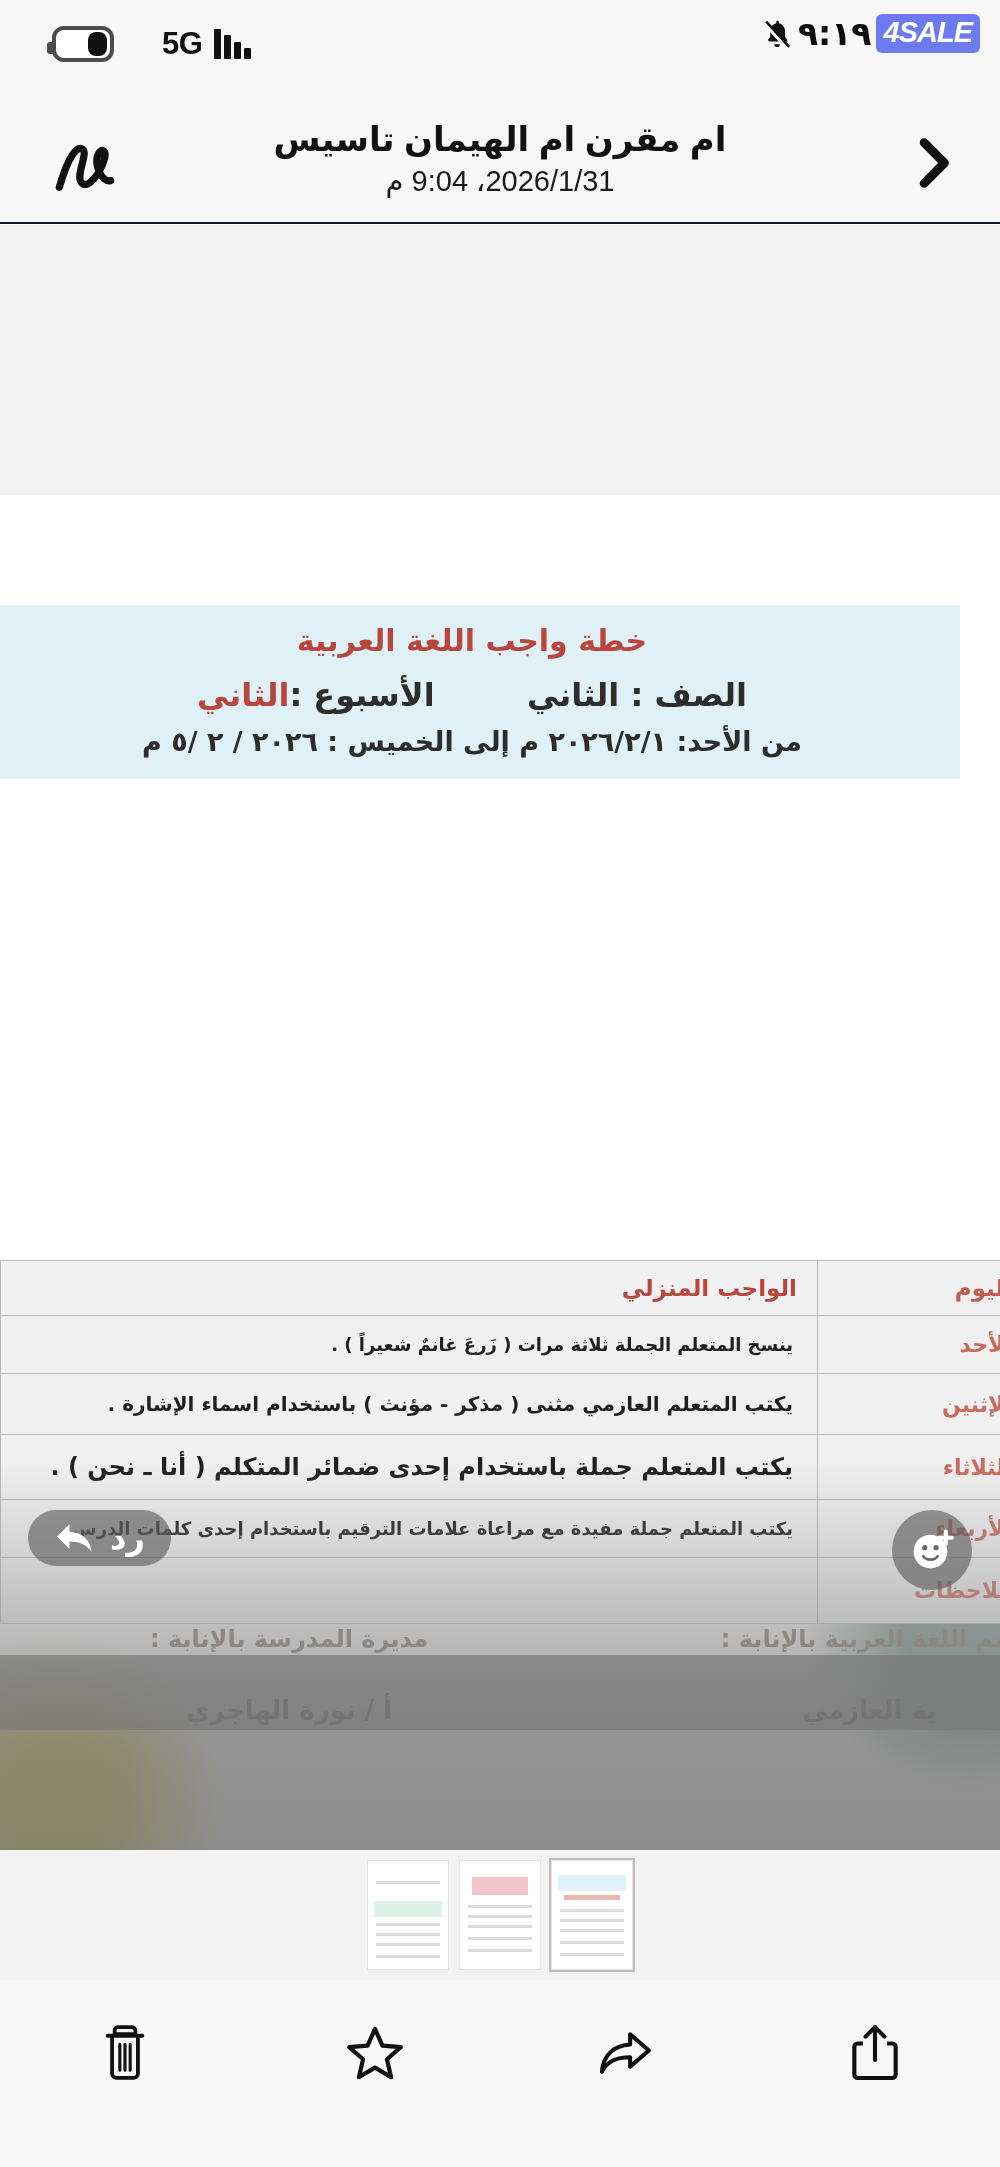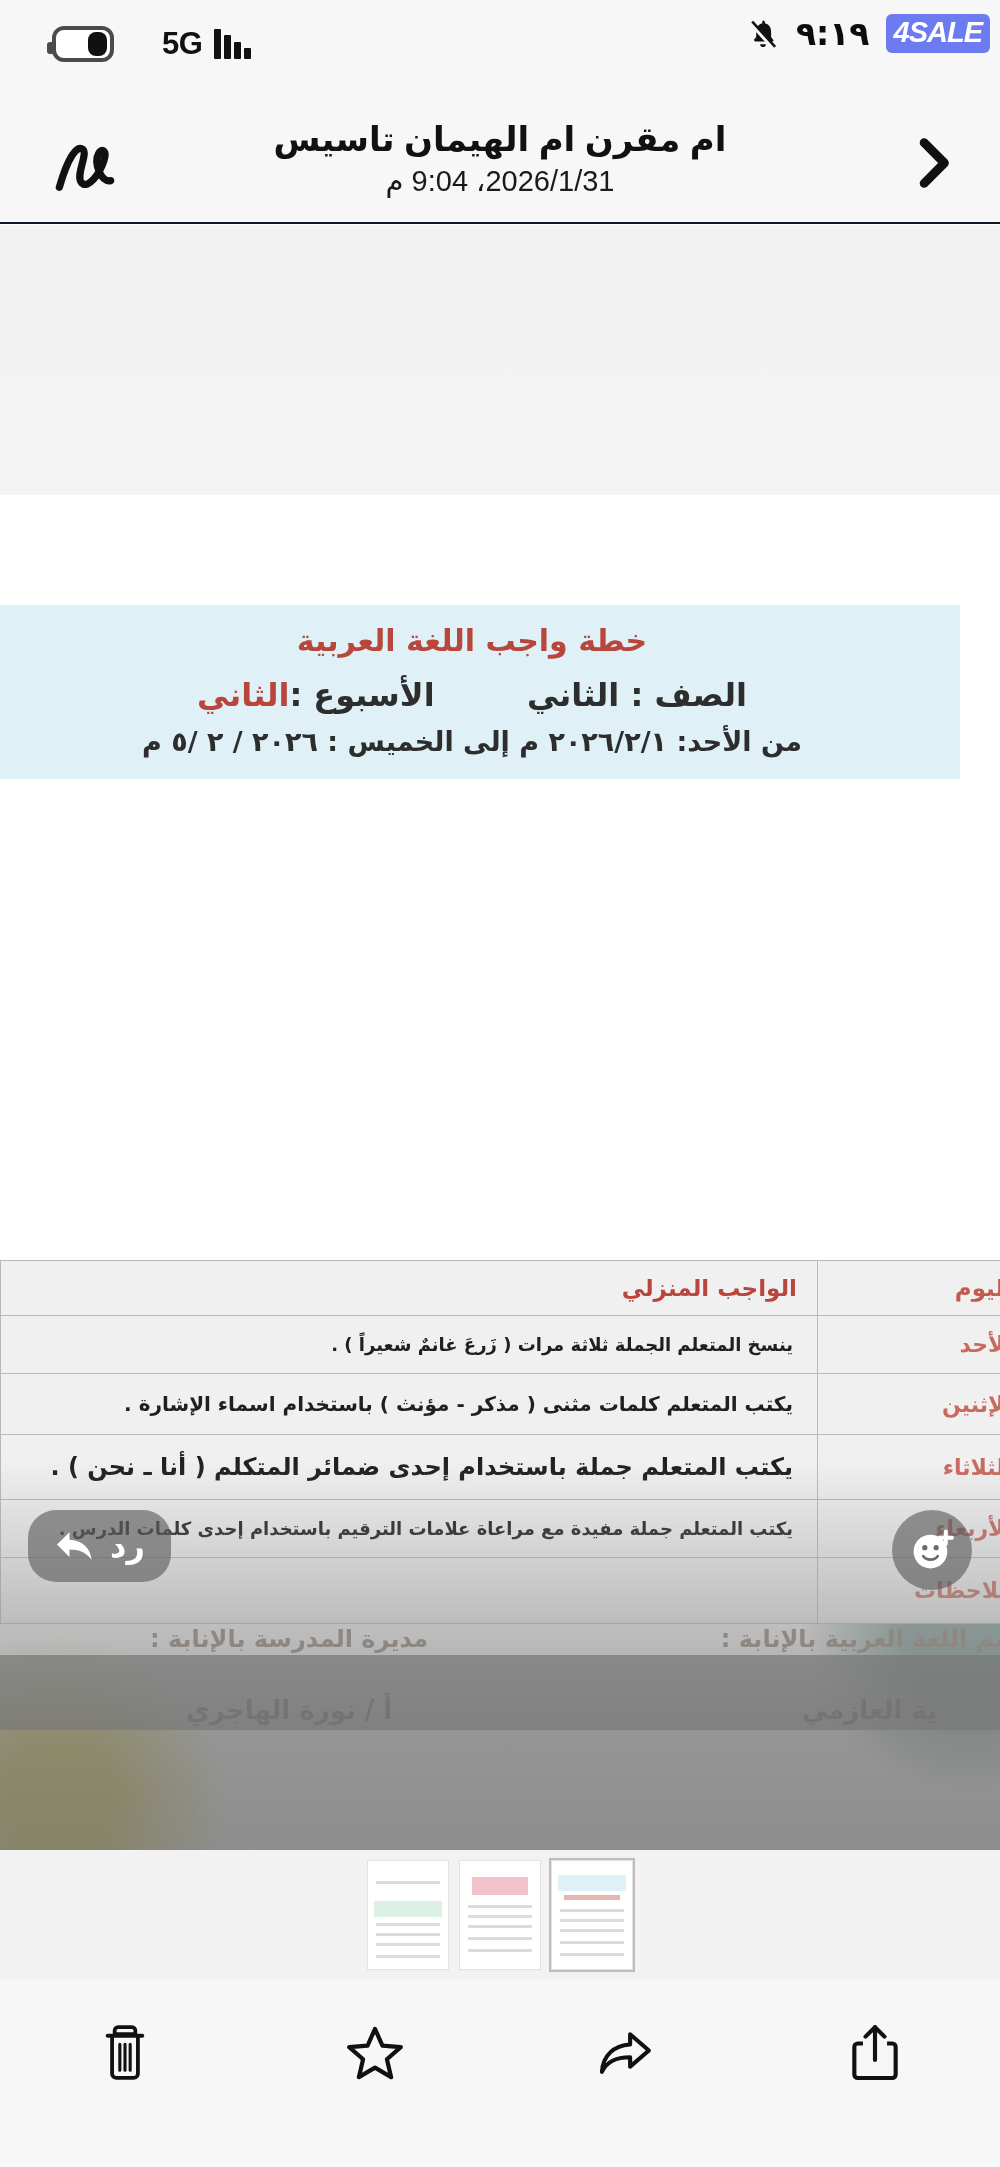--- a/index.html
+++ b/index.html
@@ -47,22 +47,22 @@
     letter-spacing: -0.5px; font-family: "Liberation Sans", sans-serif; margin-left: 36px;
   }
   .bars { display: flex; align-items: flex-end; gap: 3px; height: 30px; }
   .bars i { display: block; width: 7px; background: #111; border-radius: 1px; }
   .bars i:nth-child(1) { height: 30px; }
   .bars i:nth-child(2) { height: 24px; }
   .bars i:nth-child(3) { height: 17px; }
   .bars i:nth-child(4) { height: 11px; }
 
   .sb-right {
-    position: absolute; right: 10px; top: 14px;
-    display: flex; align-items: center; gap: 16px;
+    position: absolute; right: 20px; top: 14px;
+    display: flex; align-items: center; gap: 4px;
   }
   .mute-icon { width: 34px; height: 38px; }
   .clock {
     font-size: 33px; font-weight: 600; color: #0c0c0c;
     font-family: "DejaVu Sans", sans-serif;
     direction: ltr; letter-spacing: 0px;
   }
   .logo-badge {
     background: #6d7bf0;
     color: #ffffff;
@@ -222,21 +222,21 @@
     color: #7a6a5e;
   }
   .sign-right { position: absolute; right: -18px; top: 0; text-align: center; }
   .sign-left  { position: absolute; left: 150px;  top: 0; text-align: center; }
   .sign-role { font-size: 24px; font-weight: 700; color: #8a7a6c; }
   .sign-name { font-size: 26px; font-weight: 700; color: #4b4038; margin-top: 42px; }
 
   
   .chip-reply {
     position: absolute; left: 28px; top: 1285px;
-    height: 72px; min-width: 130px;
+    height: 56px; min-width: 130px;
     background: rgba(90,90,90,0.62);
     border-radius: 28px;
     display: flex; align-items: center; justify-content: center;
     gap: 14px; padding: 0 26px;
     direction: rtl;
   }
   .chip-reply .lbl { color: #fff; font-size: 32px; font-weight: 600; }
   .chip-emoji {
     position: absolute; right: 28px; top: 1285px;
     width: 80px; height: 80px;
@@ -361,21 +361,21 @@
           </td>
           <td class="col-hw">
             <div class="cell-hw body small">ينسخ المتعلم الجملة ثلاثة مرات ( زَرعَ غانمٌ شعيراً ) .</div>
           </td>
         </tr>
         <tr>
           <td class="col-day">
             <div class="cell-day">الإثنين</div>
           </td>
           <td class="col-hw">
-            <div class="cell-hw body">يكتب المتعلم كلمات مثنى  ( مذكر - مؤنث ) باستخدام اسماء الإشارة .</div>
+            <div class="cell-hw body">يكتب المتعلم العازمي مثنى  ( مذكر - مؤنث ) باستخدام اسماء الإشارة .</div>
           </td>
         </tr>
         <tr>
           <td class="col-day">
             <div class="cell-day">الثلاثاء</div>
           </td>
           <td class="col-hw">
             <div class="cell-hw body big">يكتب المتعلم جملة باستخدام إحدى ضمائر المتكلم ( أنا ـ نحن ) .</div>
           </td>
         </tr>

